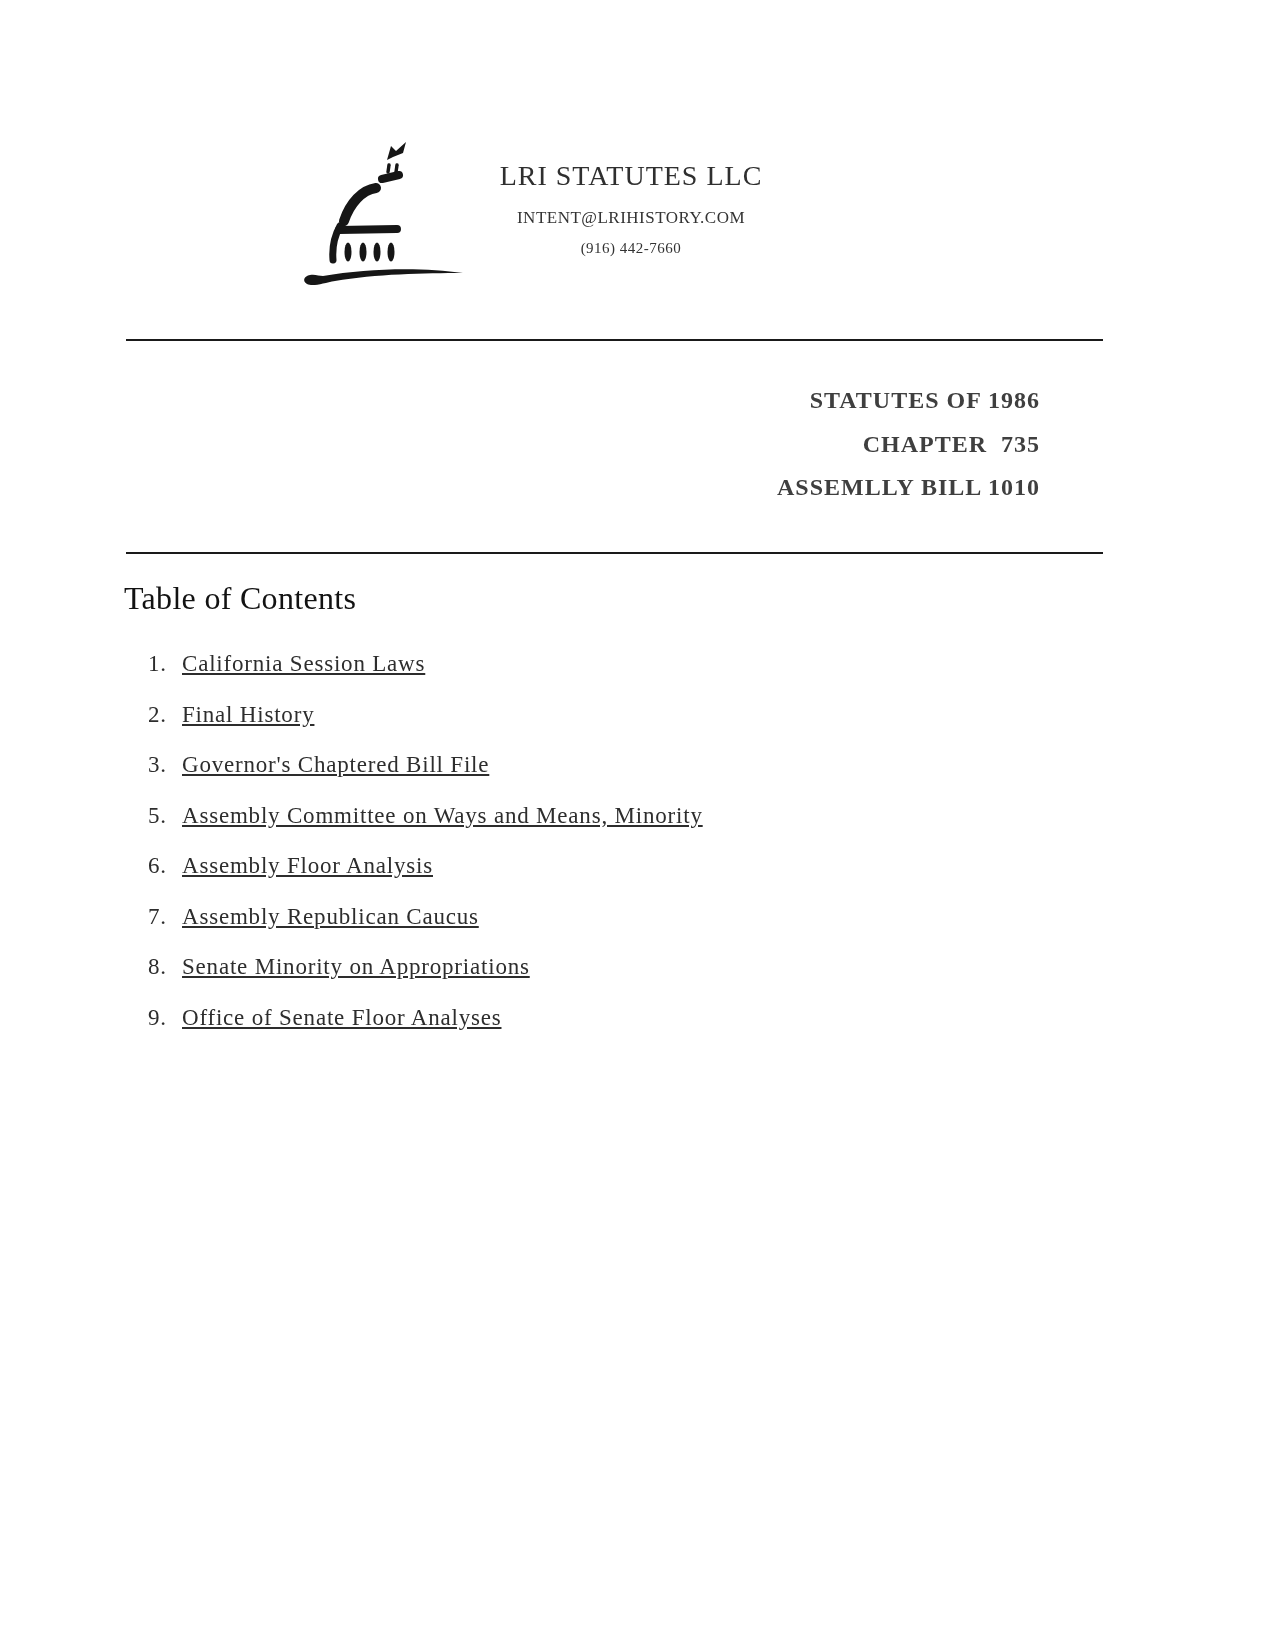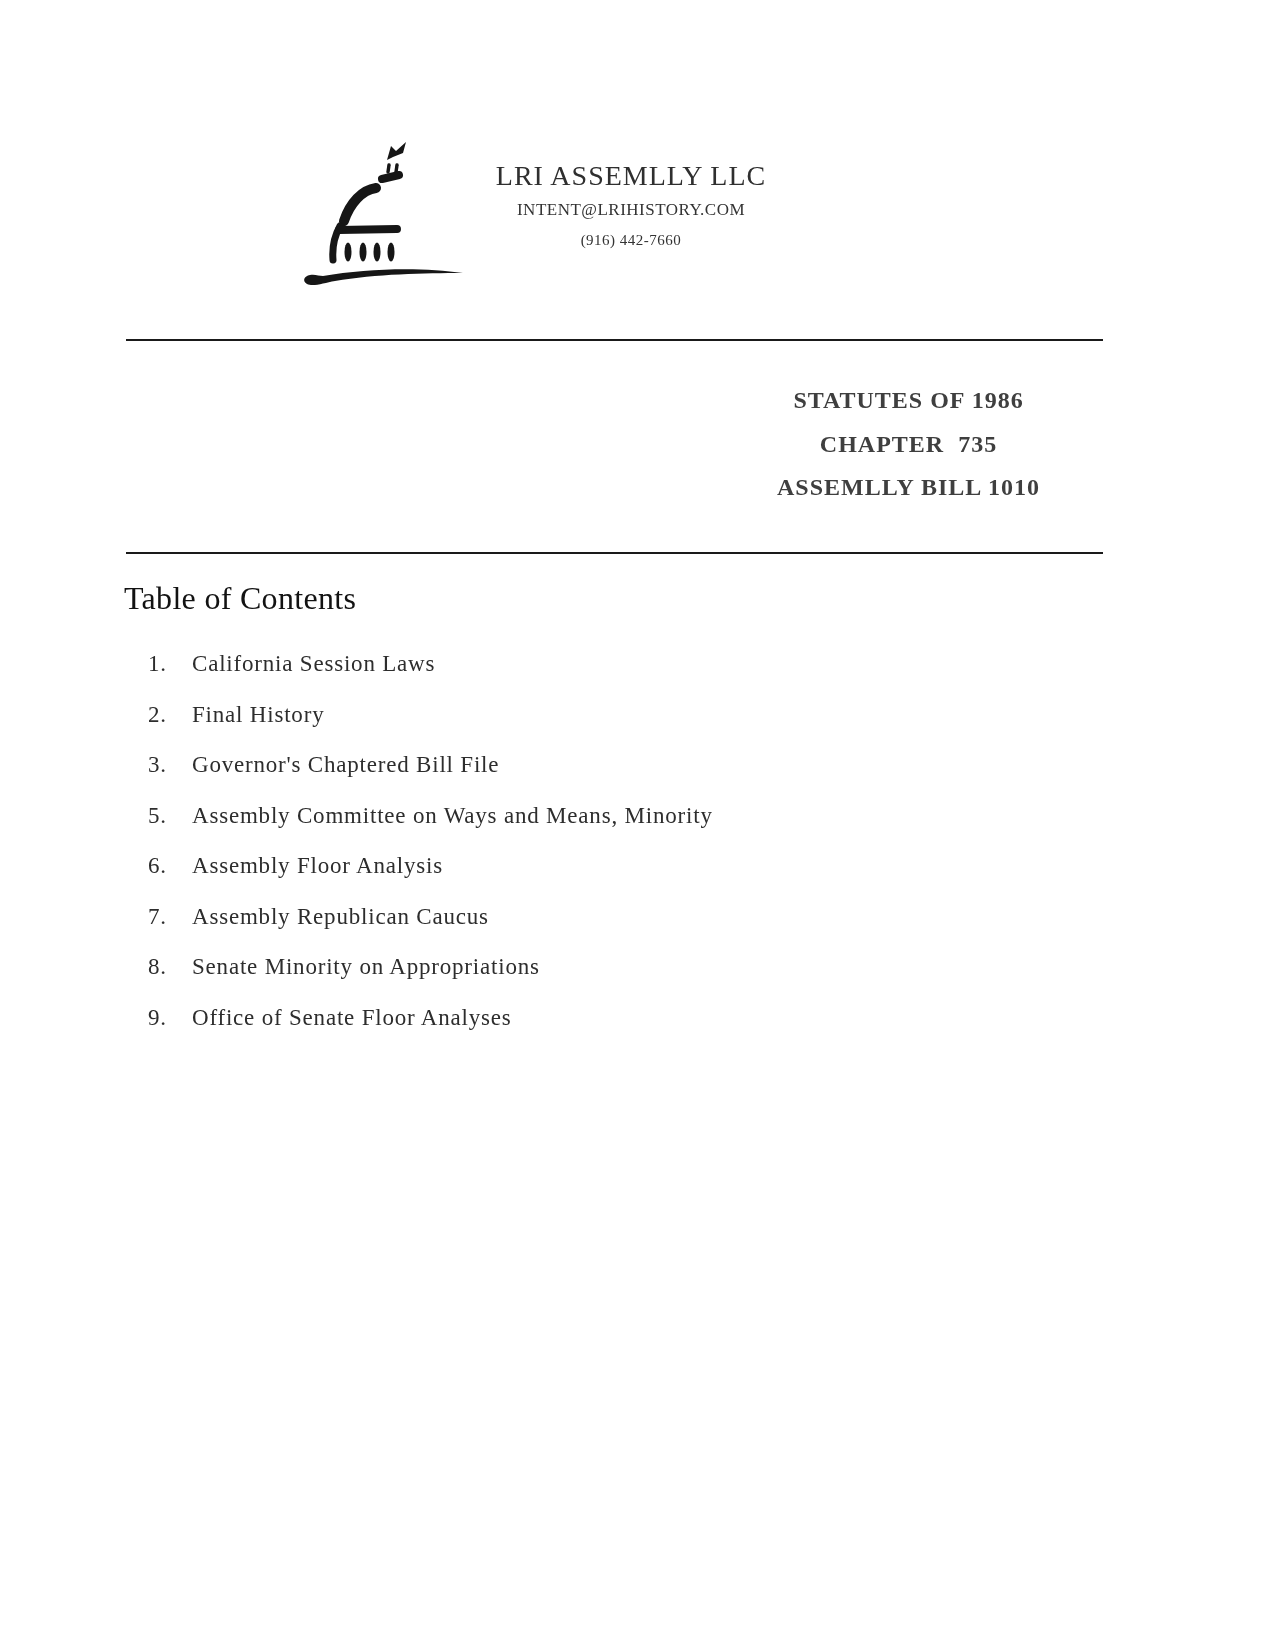--- a/index.html
+++ b/index.html
@@ -33,20 +33,21 @@
     text-align: center;
   }
   .company-name {
     font-size: 28px;
     line-height: 36px;
     letter-spacing: 1px;
     color: #2f2f2f;
     white-space: nowrap;
   }
   .contact {
+    margin-top: 8px;
   }
   .contact-line {
     font-size: 17px;
     line-height: 31px;
     letter-spacing: 0.5px;
     color: #333333;
     white-space: nowrap;
   }
   .contact-line.phone {
     font-size: 15px;
@@ -62,21 +63,21 @@
     background: #1a1a1a;
   }
   .rule-1 { top: 339px; }
   .rule-2 { top: 552px; }
 
   
   .statutes {
     position: absolute;
     right: 236px;
     top: 379px;
-    text-align: center;
+    text-align: right;
   }
   .statute-line {
     font-size: 24px;
     font-weight: bold;
     line-height: 43.5px;
     letter-spacing: 1px;
     color: #3f3f3f;
     white-space: pre; 
   }
 
@@ -107,21 +108,22 @@
     letter-spacing: 0.8px;
     color: #2d2d2d;
     white-space: nowrap;
   }
   .toc-num {
     display: inline-block;
     width: 28px;
   }
   .toc-label {
     display: inline-block;
-    margin-left: 16px;
+    margin-left: 6px;
+    text-decoration: underline;
   }
 </style>
 </head>
 <body>
 
 <div class="page">
 
   <div class="logo">
     <svg viewBox="0 0 180 165" width="180" height="165" aria-hidden="true">
       <g stroke="#161616" fill="none" stroke-linecap="round">
@@ -148,21 +150,21 @@
                  C 75 142, 130 141, 170 147
                  C 132 147, 82 148, 42 155
                  C 31 157, 20 161, 14 158
                  C 9 155, 11 150, 17 149
                  C 22 148, 26 150, 30 150 Z" fill="#161616" stroke="none"></path>
       </g>
     </svg>
   </div>
 
   <div class="letterhead">
-    <div class="company-name">LRI ASSEMLLY LLC</div>
+    <div class="company-name">LRI STATUTES LLC</div>
     <div class="contact">
       <div class="contact-line email">INTENT@LRIHISTORY.COM</div>
       <div class="contact-line phone">(916) 442-7660</div>
     </div>
   </div>
 
   <div class="rule rule-1"></div>
 
   <div class="statutes">
     <div class="statute-line">STATUTES OF 1986</div>

